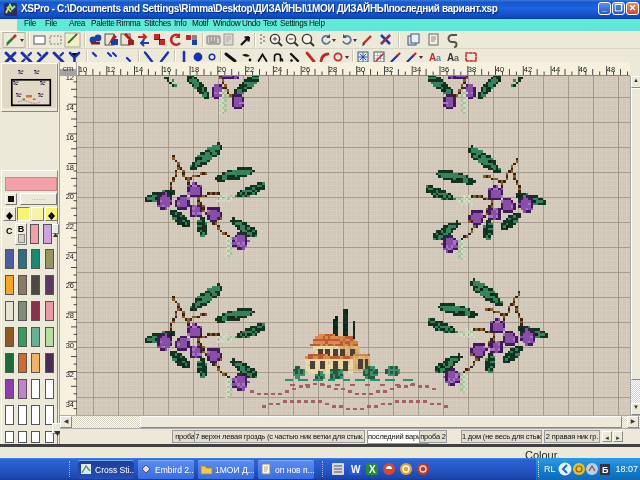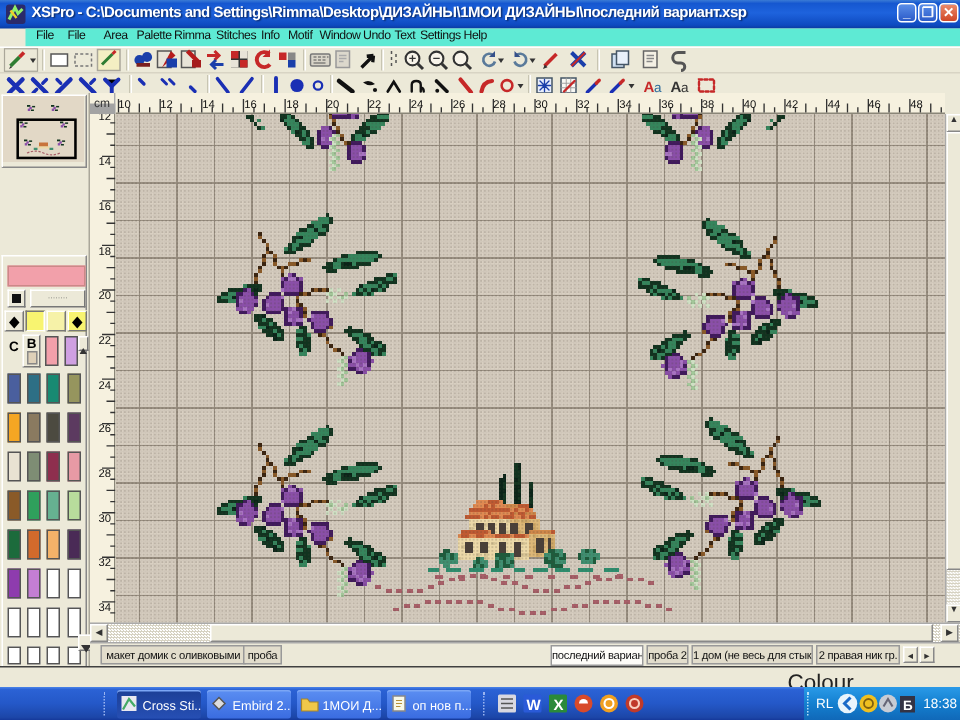--- a/index.html
+++ b/index.html
@@ -20,21 +20,21 @@
 #cm { left:60px; top:62px; width:17px; height:14px; background:#f6f1df; font-size:8px; color:#333; border-right:1px solid #aaa; border-bottom:7px solid #a3a3a3; line-height:14px; text-align:center; }
 #hr { left:77px; top:62px; width:553px; height:14px; }
 #vr { left:60px; top:76px; width:17px; height:339px; }
 #cv { left:77px; top:76px; width:553px; height:339px; }
 #vs { left:630px; top:76px; width:10px; height:339px; background:repeating-conic-gradient(#fff 0% 25%,#d6d2c2 0% 50%) 0 0/2px 2px; border-left:1px solid #aaa; }
 #hs { left:60px; top:415px; width:580px; height:13px; background:repeating-conic-gradient(#fff 0% 25%,#d6d2c2 0% 50%) 0 0/2px 2px; border-top:1px solid #aaa; }
 .sbtn { position:absolute; background:#ece9d8; border:1px solid; border-color:#fff #888 #888 #fff; font-size:6px; color:#333; text-align:center; }
 #tabs { left:60px; top:428px; width:580px; height:16px; background:#ece9d8; border-top:1px solid #aaa; }
 .tab { position:absolute; top:1px; height:13px; border:1px solid #999; background:#e2ddcc; font-size:7.5px; letter-spacing:-0.2px; color:#111; overflow:hidden; white-space:nowrap; text-align:center; line-height:12px; }
 .tab.act { background:#fdfcf8; height:14px; }
-#status { left:0; top:444px; width:640px; height:14px; background:#ece9d8; border-top:1px solid #404040; font-size:15px; color:#222; }
+#status { left:0; top:444px; width:640px; height:14px; background:#ece9d8; border-top:3px solid #404040; font-size:11px; color:#222; }
 #task { left:0; top:458px; width:640px; height:22px; background:linear-gradient(180deg,#4a84e8 0%,#2b62d5 8%,#2458c8 50%,#1c46a8 92%,#15389a 100%); }
 #start { position:absolute; left:0; top:0; width:66px; height:22px; background:linear-gradient(180deg,#73bb73 0%,#3f9a3f 15%,#2e8a2e 60%,#1e6a1e 100%); border-radius:0 9px 9px 0; color:#fff; font-weight:bold; font-style:italic; font-size:13px; box-shadow:inset 0 1px 1px #9ad89a; }
 .tkbtn { position:absolute; top:2px; height:19px; width:56px; border-radius:2px; background:linear-gradient(180deg,#5b8ef2,#3a6ce0); color:#fff; font-size:8.5px; overflow:hidden; white-space:nowrap; box-shadow:inset 0 1px 0 #7ba6f5; }
 .tkbtn.on { background:linear-gradient(180deg,#1c3f96,#264fb4); }
 #tray { position:absolute; right:0; top:0; width:104px; height:22px; background:linear-gradient(180deg,#2a9ae8 0%,#1480d0 50%,#1068b8 100%); color:#fff; font-size:9px; }
 </style></head><body>
 <div id="scr">
 <div id="title" class="abs">
  <svg class="abs" style="left:3px;top:2px" width="15" height="15">
         <rect x="1" y="1" width="13" height="13" rx="2" fill="#2a2a6a"></rect>
@@ -2374,24 +2374,24 @@
   <div class="sbtn" style="left:0;top:0;width:10px;height:12px">▲</div>
   <div class="sbtn" style="left:0;top:12px;width:10px;height:292px"></div>
   <div class="sbtn" style="left:0;top:327px;width:10px;height:12px">▼</div>
 </div>
 <div id="hs" class="abs">
   <div class="sbtn" style="left:0;top:0;width:12px;height:12px">◀</div>
   <div class="sbtn" style="left:80px;top:0;width:482px;height:12px"></div>
   <div class="sbtn" style="left:567px;top:0;width:12px;height:12px">▶</div>
 </div>
 <div id="tabs" class="abs">
-      <div class="tab" style="left:7px;width:97px">макет домик с оливковыми</div>
-      <div class="tab" style="left:102px;width:26px">проба</div>
+      <div class="tab" style="left:112px;width:26px">проба</div>
+      <div class="tab" style="left:134px;width:171px">7 верхн левая гроздь (с частью ник ветки для стык.</div>
       <div class="tab act" style="left:307px;width:62px">последний вариант</div>
-      <div class="tab" style="left:371px;width:28px">проба 2</div>
+      <div class="tab" style="left:359px;width:28px">проба 2</div>
       <div class="tab" style="left:401px;width:81px">1 дом (не весь для стыковки)</div>
       <div class="tab" style="left:484px;width:56px">2 правая ник гр.</div>
   <div class="sbtn" style="left:542px;top:2px;width:10px;height:11px;font-size:7px;line-height:11px">◂</div>
       <div class="sbtn" style="left:553px;top:2px;width:10px;height:11px;font-size:7px;line-height:11px">▸</div>
 </div>
 <div id="status" class="abs">
       <span style="position:absolute;left:525px;top:2px">Colour.</span>
     </div>
 <div id="task" class="abs">
   <div class="abs" style="left:69px;top:3px;width:4px;height:16px;border-left:1px dotted #9ab4f0"></div>
@@ -2442,15 +2442,15 @@
     <svg class="abs" style="left:22px;top:4px" width="56" height="14">
       <circle cx="7" cy="7" r="6.5" fill="#e8f4fc"></circle>
           <path d="M9 3 L5 7 L9 11" stroke="#1a6ac8" stroke-width="2" fill="none"></path>
       <circle cx="21" cy="7" r="6" fill="#f0c020"></circle>
           <circle cx="21" cy="7" r="3" fill="none" stroke="#806010" stroke-width="1.2"></circle>
       <circle cx="34" cy="7" r="6" fill="#c8ccd4"></circle>
           <path d="M31 9 l3 -5 3 5" stroke="#667" stroke-width="1.4" fill="none"></path>
       <rect x="42" y="2" width="10" height="11" fill="#334"></rect>
           <text x="44" y="11" font-size="9" font-weight="bold" fill="#fff" font-family="Liberation Sans">Б</text>
     </svg>
-    <span class="abs" style="right:2px;top:6px">18:38</span>
+    <span class="abs" style="right:2px;top:6px">18:07</span>
   </div>
 </div>
 </div>
 </body></html>

